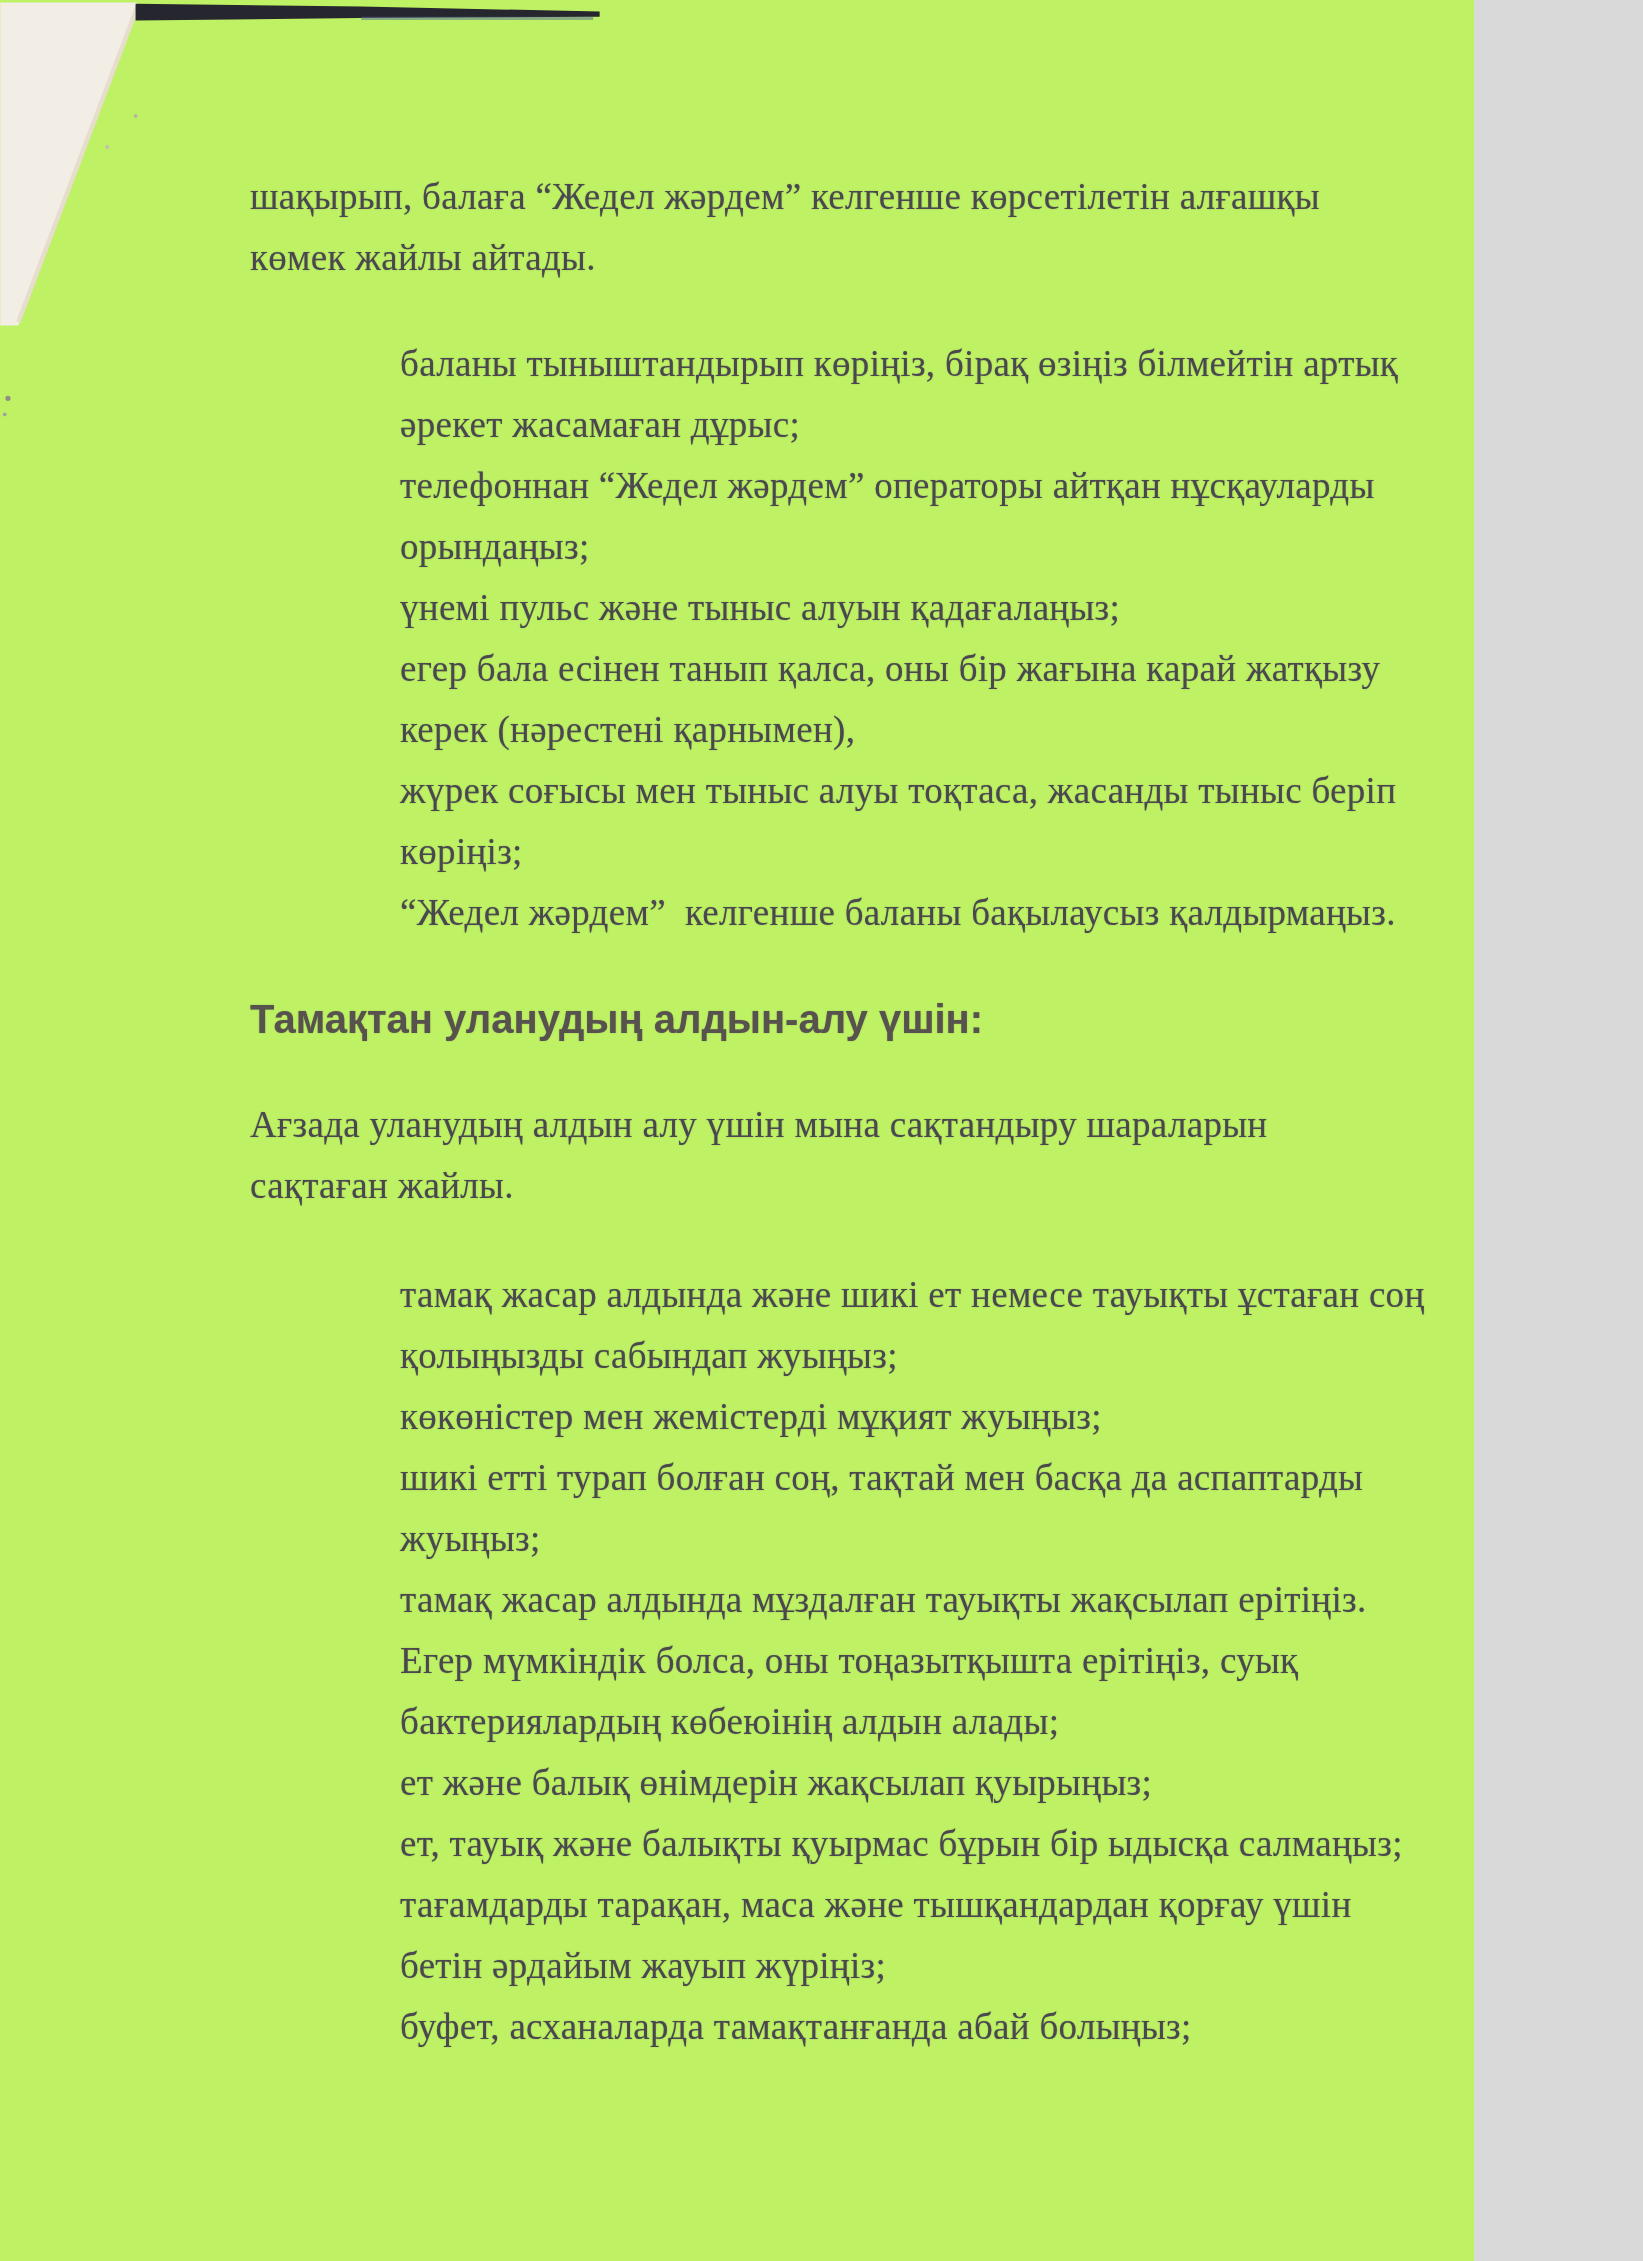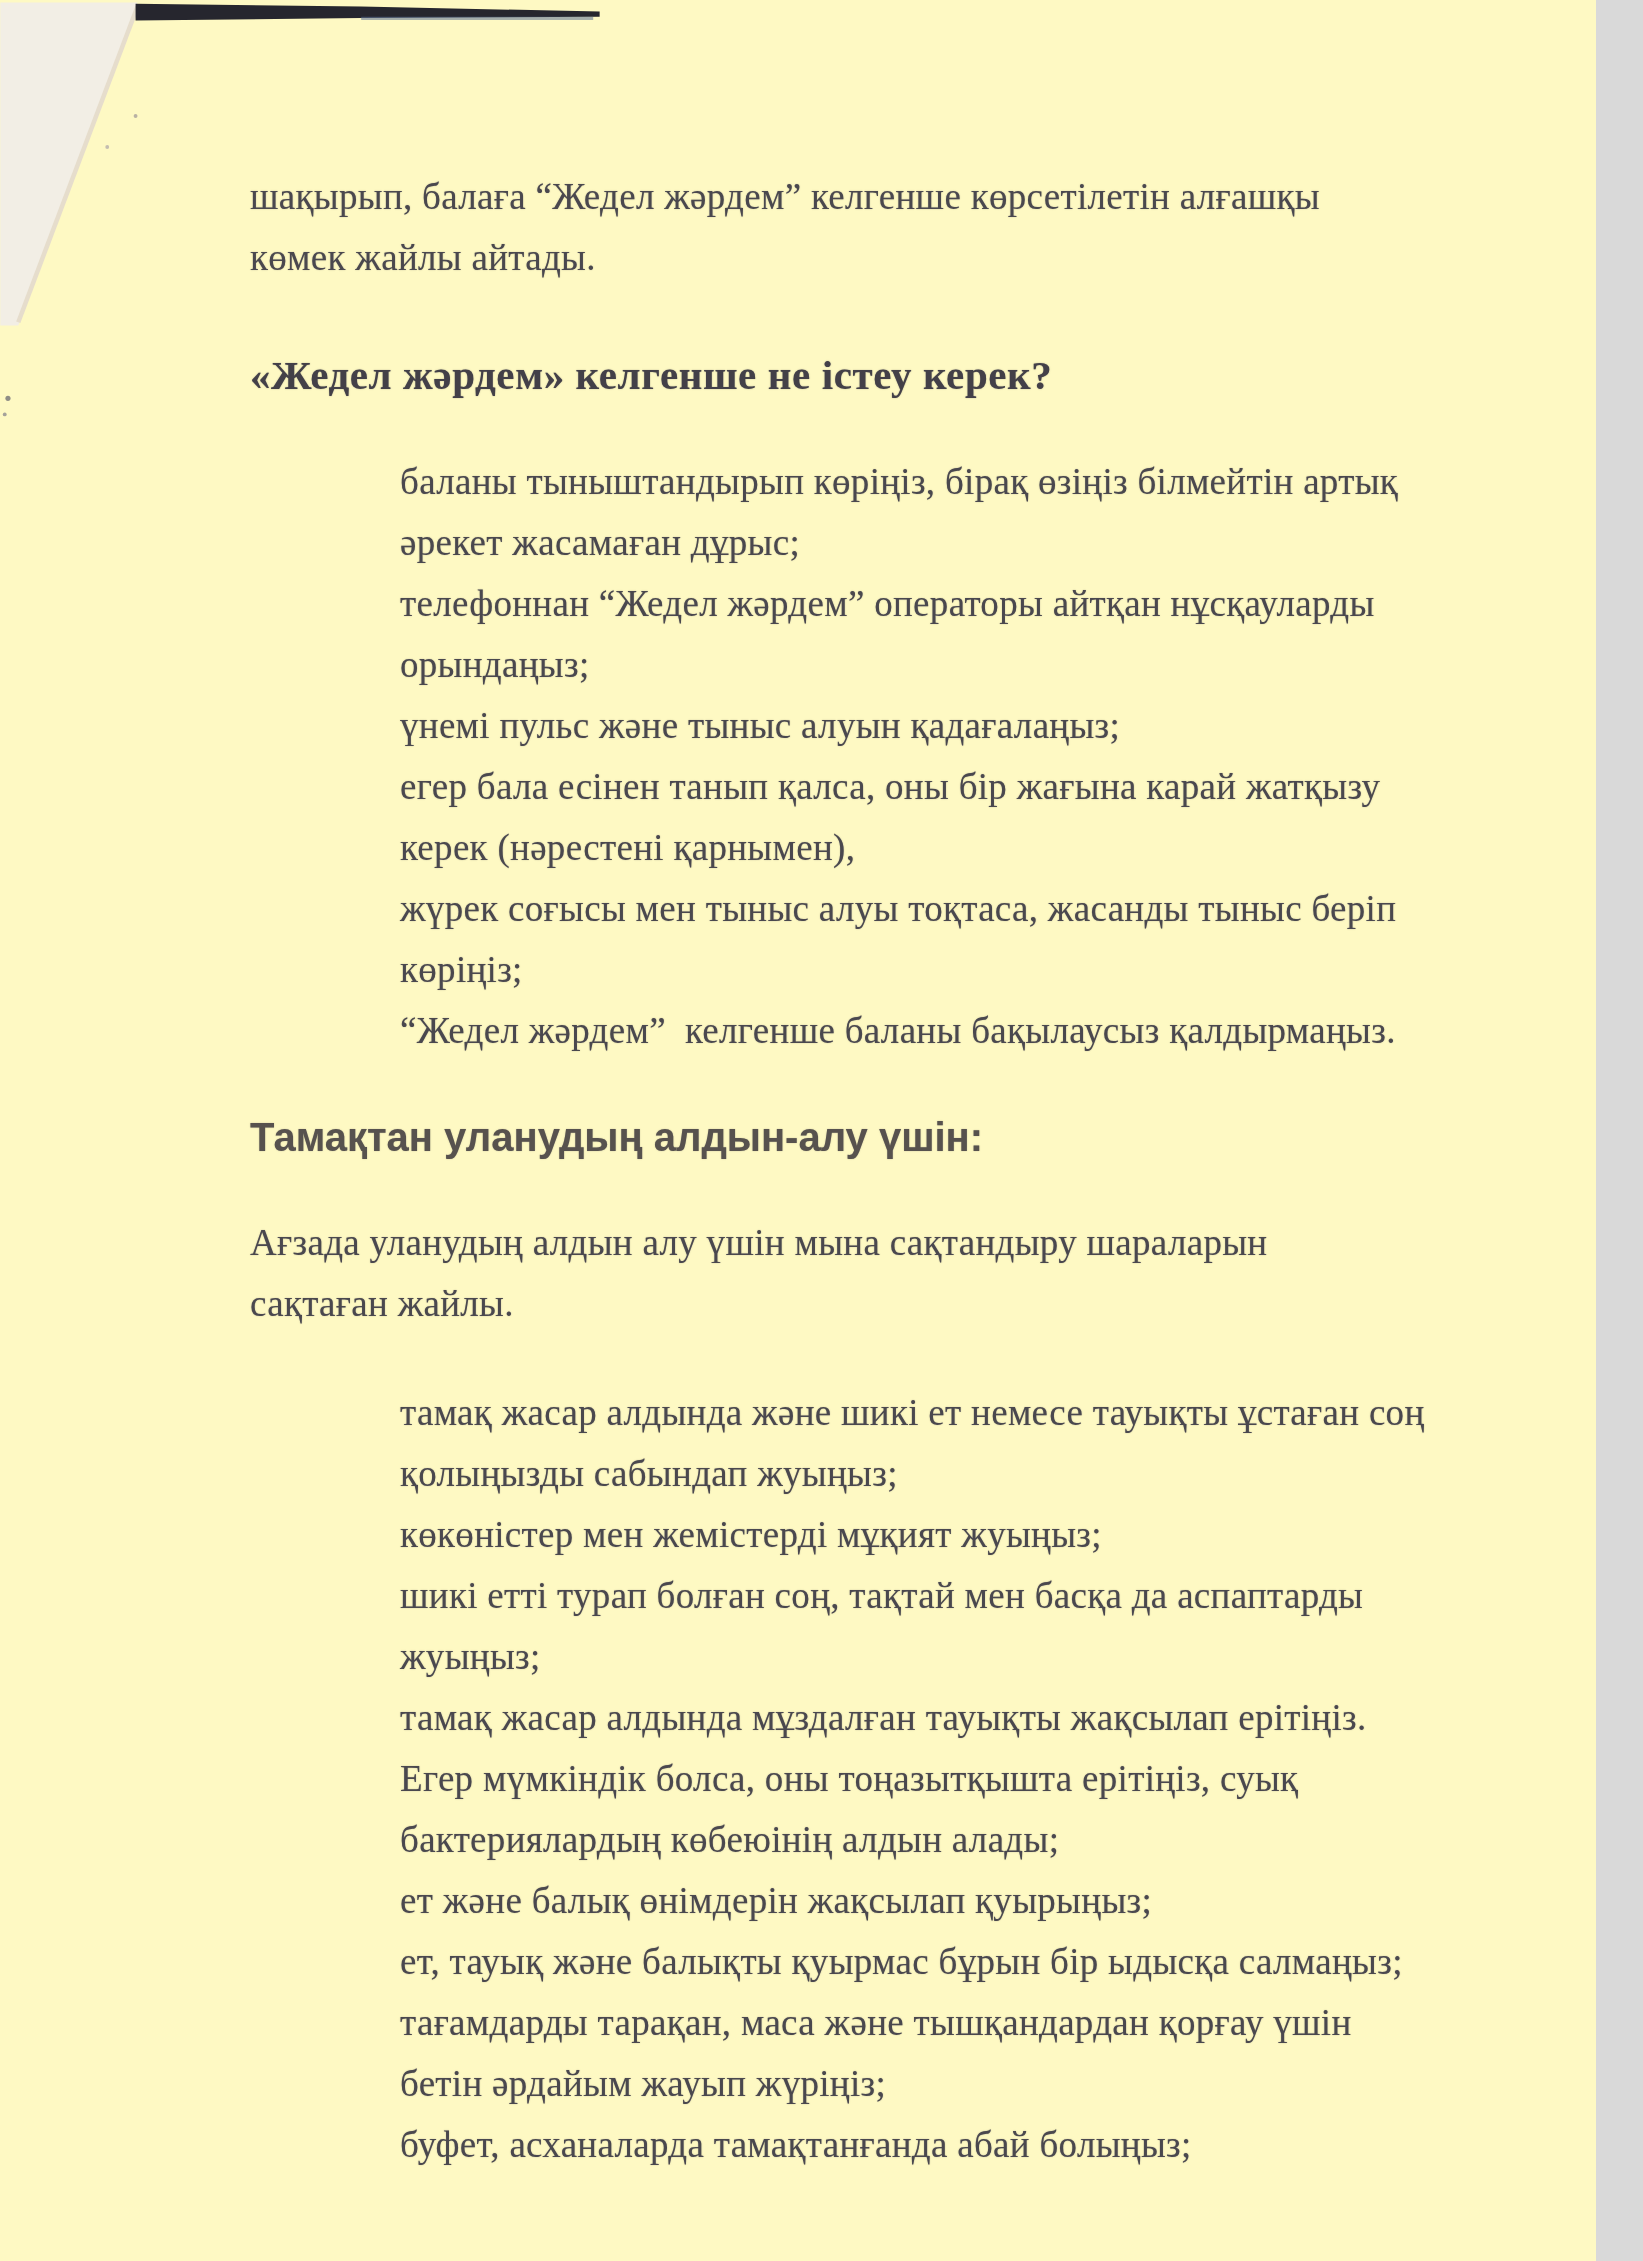--- a/index.html
+++ b/index.html
@@ -1,21 +1,21 @@
 <!DOCTYPE html>
 <html style="font-size:10.3px"><head>
 <meta charset="utf-8">
 <title>Scanned page</title>
 <style>
   html, body { margin: 0; padding: 0; background: #d9d9d9; }
   .page {
     position: relative;
-    width: 1596px;
+    width: 1474px;
     height: 2261px;
-    background: #fef9c3;
+    background: #bef264;
     overflow: hidden;
     font-family: "Liberation Serif", "DejaVu Serif", serif;
     color: #4a484e;
   }
   .artifacts-svg { position: absolute; left: 0; top: 0; pointer-events: none; }
   .content {
     position: absolute;
     left: 0; top: 0; right: 0;
     padding-left: 250px;
     box-sizing: border-box;
@@ -87,21 +87,20 @@
     <circle cx="7" cy="643" r="3" fill="#a5a29a"></circle>
   </svg>
 
   <div class="content">
 
     <div class="para1">
       <div class="body-line">шақырып, балаға “Жедел жәрдем” келгенше көрсетілетін алғашқы</div>
       <div class="body-line">көмек жайлы айтады.</div>
     </div>
 
-    <div class="heading1">«Жедел жәрдем» келгенше не істеу керек?</div>
 
     <div class="list">
 
       <div class="bullet-item">
         <span class="bullet-marker"><span class="bullet-dot"></span></span>
         <div>
           <div class="body-line">баланы тыныштандырып көріңіз, бірақ өзіңіз білмейтін артық</div>
           <div class="body-line">әрекет жасамаған дұрыс;</div>
         </div>
       </div>

